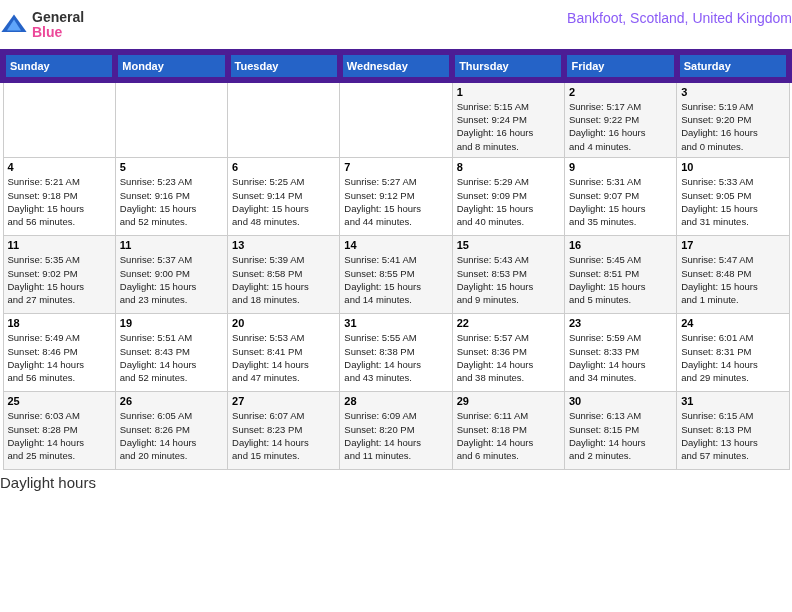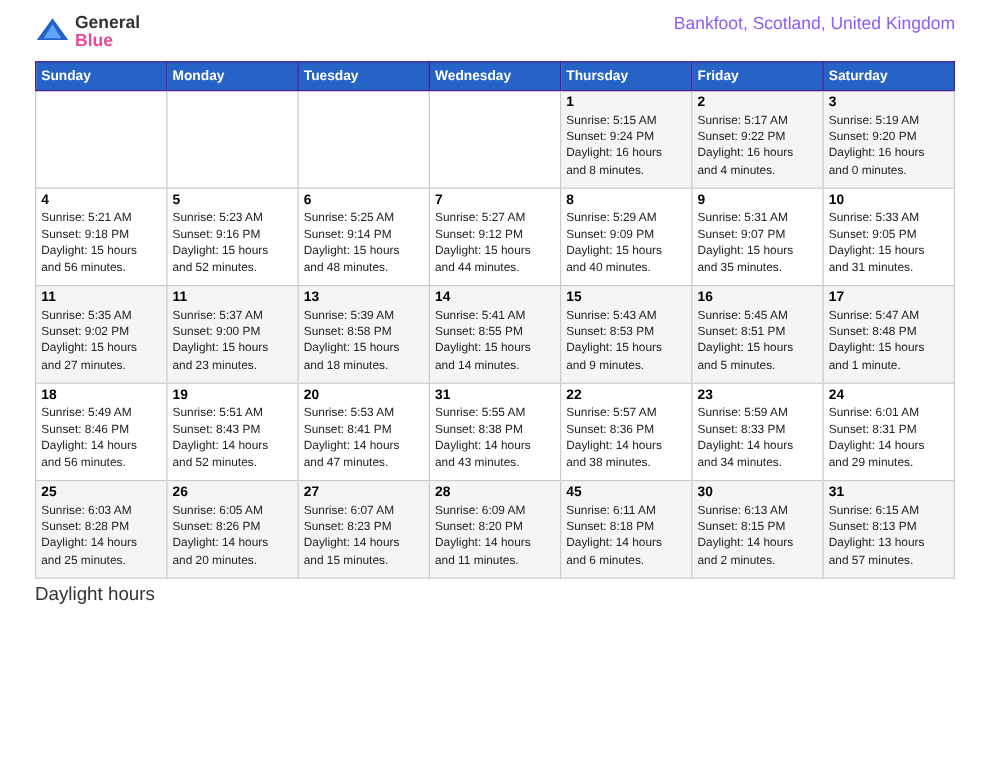--- a/index.html
+++ b/index.html
@@ -6,21 +6,21 @@
     body {
       font-family: Arial, sans-serif;
       background: #fff;
       width: 792px;
       height: 612px;
       overflow: hidden;
     }
     .page {
       width: 792px;
       height: 484px;
-      padding: 10px 28px;
+      padding: 10px 0;
     }
     .header {
       display: flex;
       justify-content: space-between;
       align-items: flex-start;
       margin-bottom: 8px;
     }
     .logo {
       display: flex;
       align-items: center;
@@ -58,21 +58,21 @@
       border-collapse: collapse;
       font-size: 10px;
     }
     thead tr th {
       background: #2563c7;
       color: #fff;
       padding: 5px 4px;
       text-align: left;
       font-size: 11px;
       font-weight: bold;
-      border: 1px solid #4c1d95;
+      border: 6px solid #4c1d95;
     }
     tbody tr td {
       border: 1px solid #ccc;
       vertical-align: top;
       padding: 3px 4px;
       width: calc(100% / 7);
       height: 78px;
     }
     tbody tr:nth-child(odd) td {
       background: #f5f5f5;
@@ -337,21 +337,21 @@
 and 15 minutes.</div>
           </td>
           <td>
             <span class="day-num">28</span>
             <div class="day-detail" style="white-space: pre-line;">Sunrise: 6:09 AM
 Sunset: 8:20 PM
 Daylight: 14 hours
 and 11 minutes.</div>
           </td>
           <td>
-            <span class="day-num">45</span>
+            <span class="day-num">29</span>
             <div class="day-detail" style="white-space: pre-line;">Sunrise: 6:11 AM
 Sunset: 8:18 PM
 Daylight: 14 hours
 and 6 minutes.</div>
           </td>
           <td>
             <span class="day-num">30</span>
             <div class="day-detail" style="white-space: pre-line;">Sunrise: 6:13 AM
 Sunset: 8:15 PM
 Daylight: 14 hours

